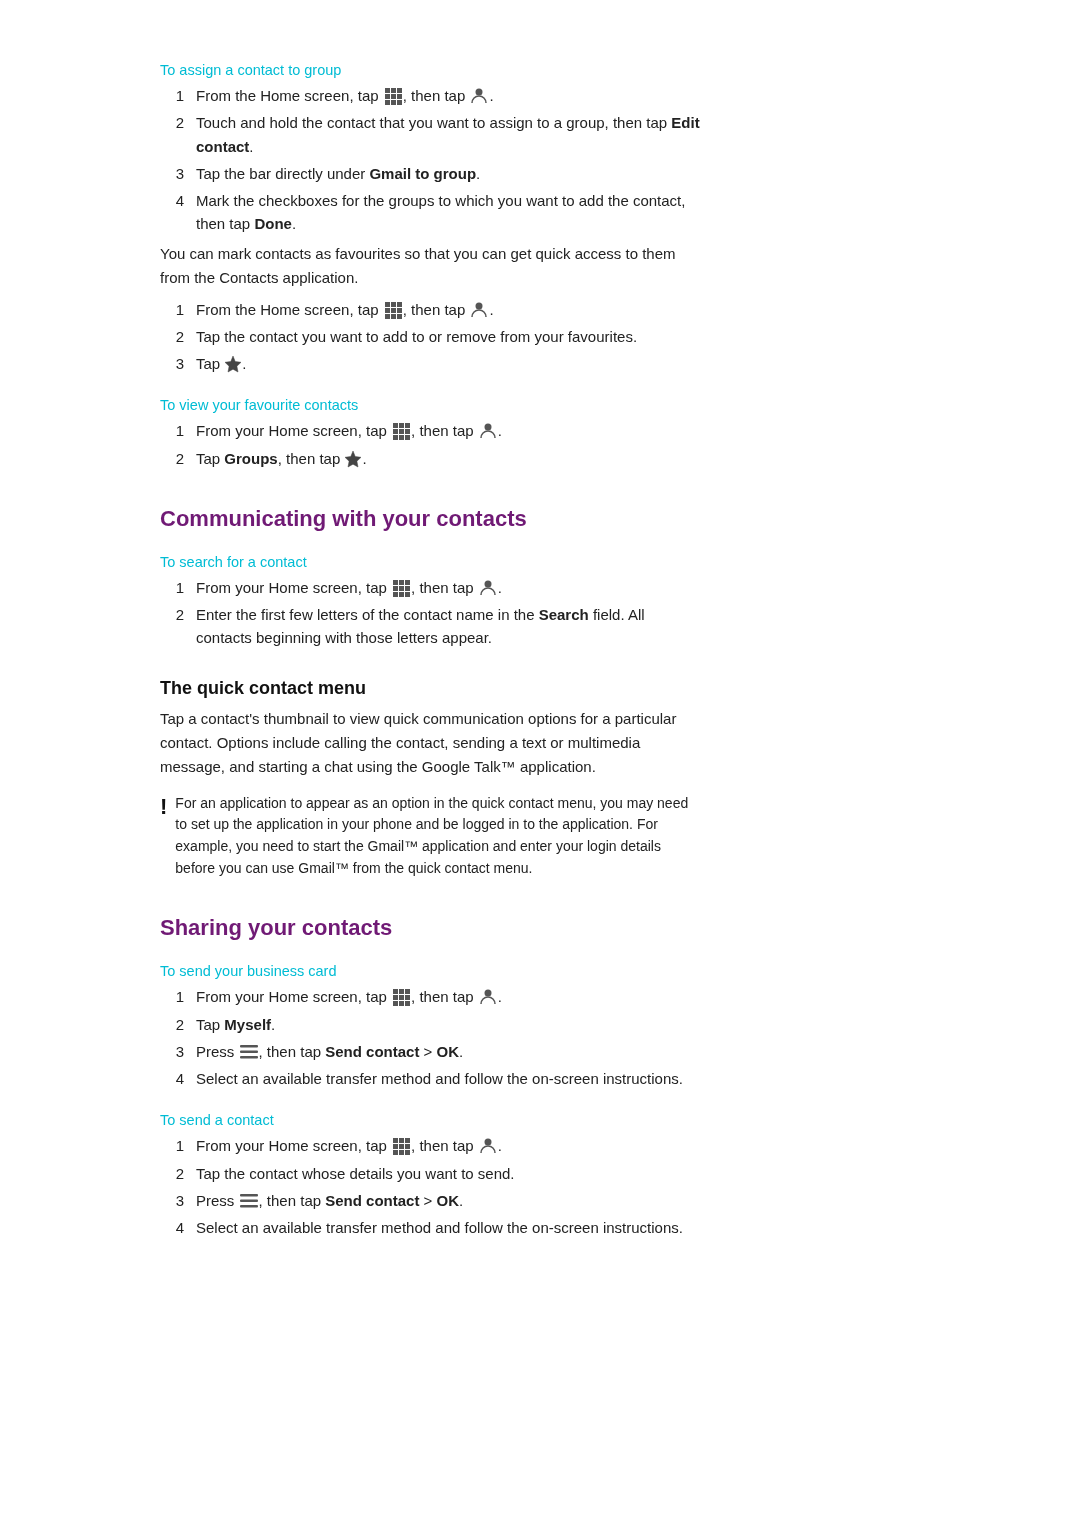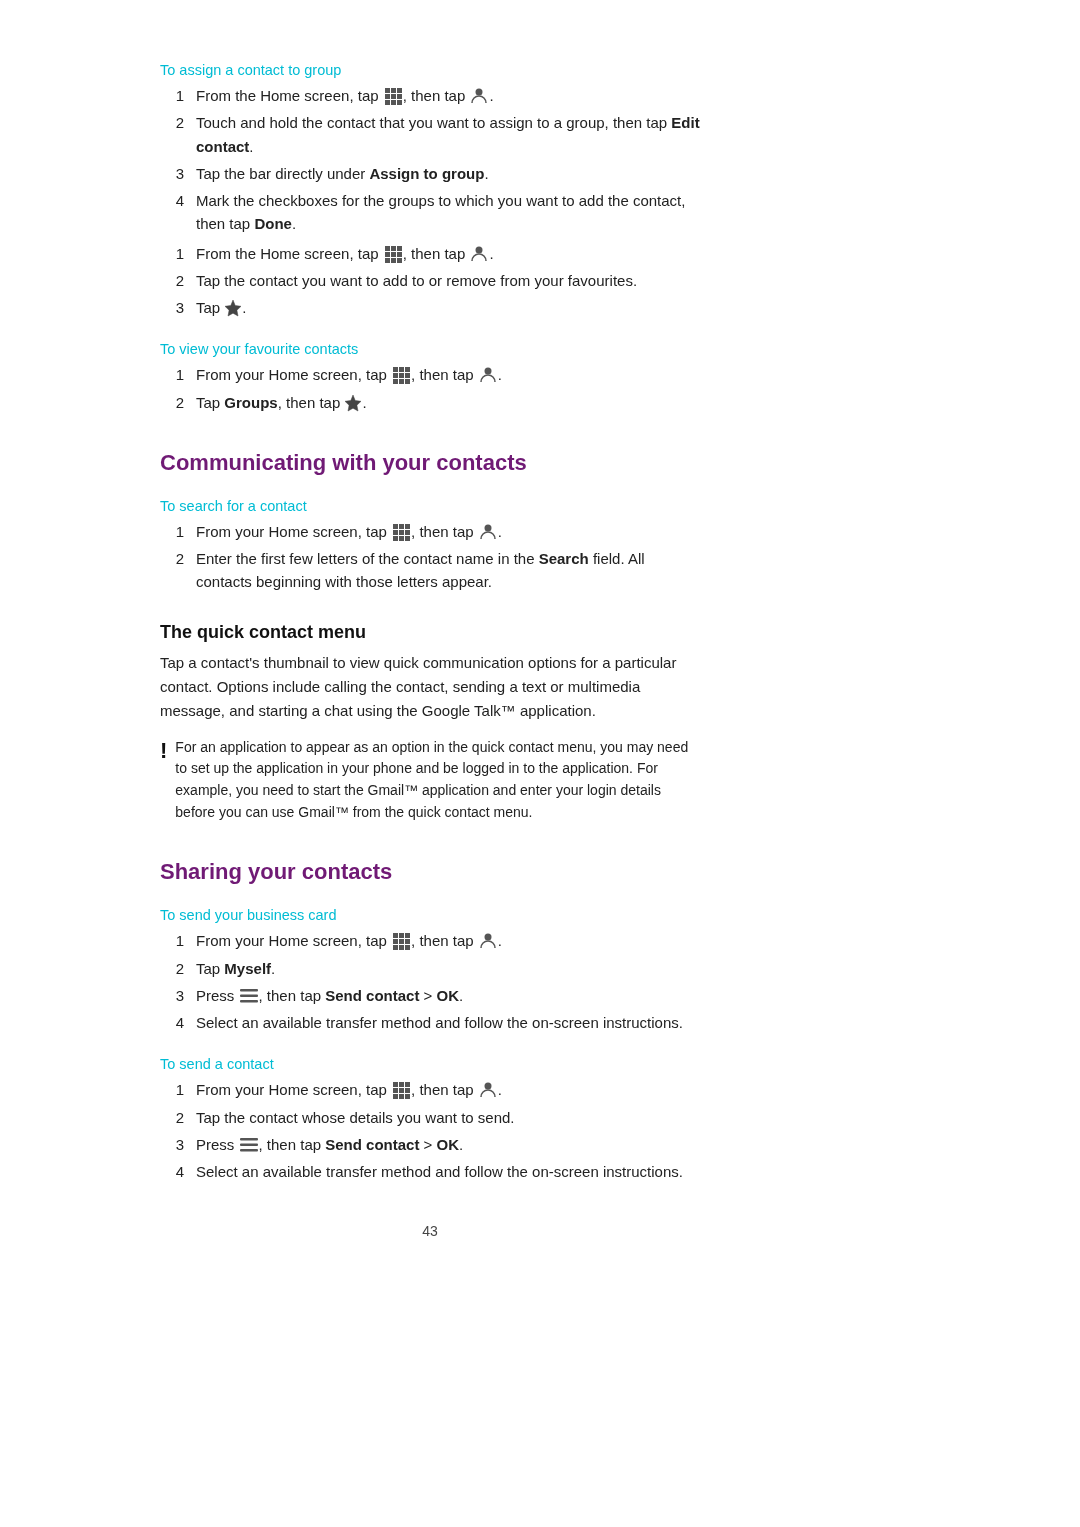--- a/index.html
+++ b/index.html
@@ -178,28 +178,29 @@
               <path d="M2 16c0-3.866 3.134-7 7-7s7 3.134 7 7" stroke="#555" stroke-width="1.5" fill="none"></path>
             </svg>
           </span>.</span>
     </li>
     <li>
       <span class="num">2</span>
       <span class="content">Touch and hold the contact that you want to assign to a group, then tap <b>Edit contact</b>.</span>
     </li>
     <li>
       <span class="num">3</span>
-      <span class="content">Tap the bar directly under <b>Assign to group</b>.</span>
+      <span class="content">Tap the bar directly under <b>Gmail to group</b>.</span>
     </li>
     <li>
       <span class="num">4</span>
       <span class="content">Mark the checkboxes for the groups to which you want to add the contact, then tap <b>Done</b>.</span>
     </li>
   </ol>
 
+  <p class="body-text">You can mark contacts as favourites so that you can get quick access to them from the Contacts application.</p>
 
   <ol class="numbered-list">
     <li>
       <span class="num">1</span>
       <span class="content">From the Home screen, tap <span class="icon-grid">
             <svg viewBox="0 0 18 18" fill="none">
               <rect x="1" y="1" width="5" height="5" fill="#555"></rect>
               <rect x="7" y="1" width="5" height="5" fill="#555"></rect>
               <rect x="13" y="1" width="5" height="5" fill="#555"></rect>
               <rect x="1" y="7" width="5" height="5" fill="#555"></rect>
@@ -383,14 +384,13 @@
               <rect x="1" y="12" width="18" height="2.5" rx="1" fill="#555"></rect>
             </svg>
           </span>, then tap <b>Send contact</b> &gt; <b>OK</b>.</span>
     </li>
     <li>
       <span class="num">4</span>
       <span class="content">Select an available transfer method and follow the on-screen instructions.</span>
     </li>
   </ol>
 
-  <div class="page-number">43</div>
 </div>
 
 </body></html>

